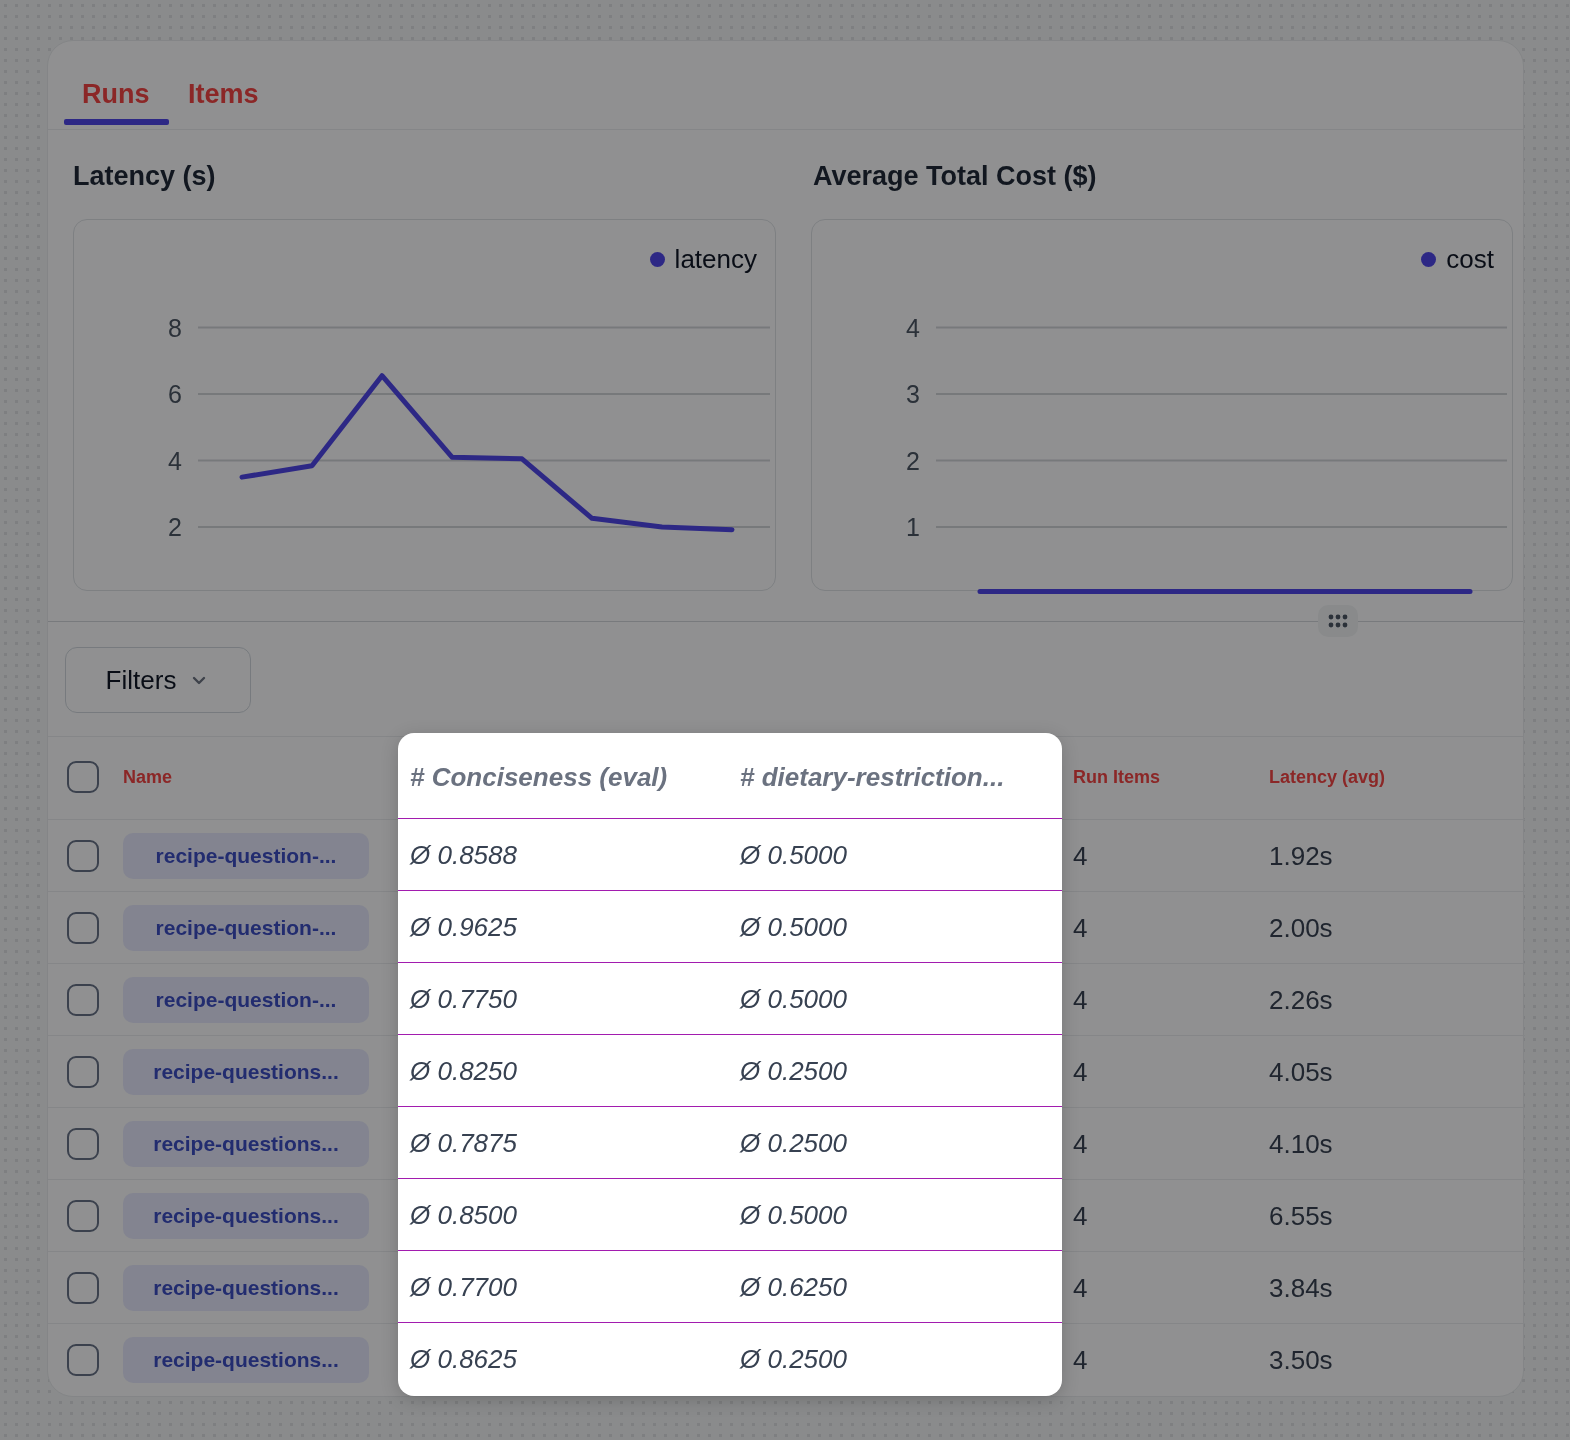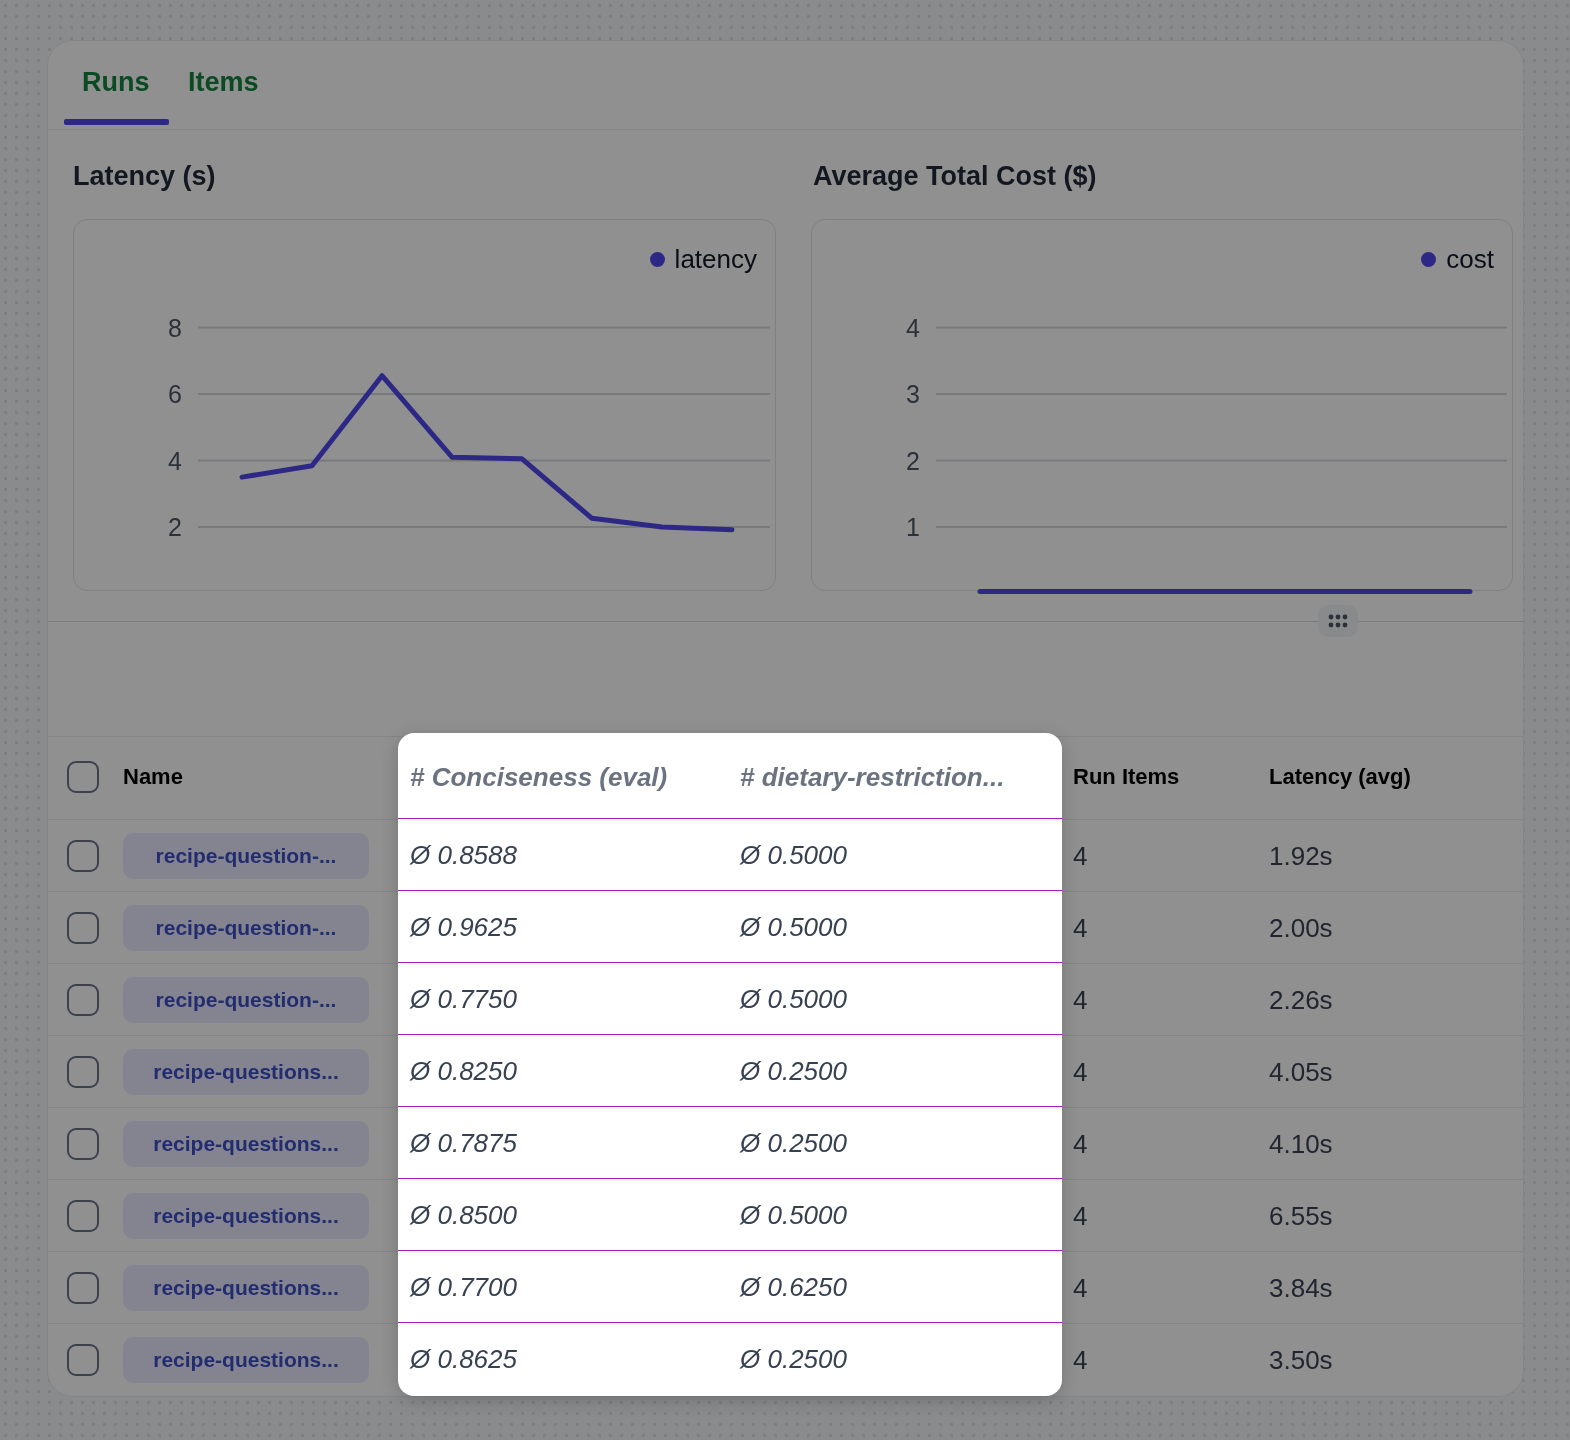--- a/index.html
+++ b/index.html
@@ -8,21 +8,21 @@
     position:relative; width:1570px; height:1440px; overflow:hidden;
     background-color:#eef0f2;
     background-image: radial-gradient(#d9dbde 1.6px, transparent 1.6px);
     background-size: 11px 11px;
   }
   .card {
     position:absolute; left:47px; top:40px; width:1477px; height:1357px;
     background:#f8f9fa; border:1px solid #e3e5e8; border-radius:26px;
   }
   
-  .tab-label { position:absolute; top:26px; font-size:27px; font-weight:600; color:#15803d; cursor:pointer; }
+  .tab-label { position:absolute; top:38px; font-size:27px; font-weight:600; color:#ef4444; cursor:pointer; }
   .tab-runs { left:34px; }
   .tab-items { left:140px; }
   .tab-underline { position:absolute; left:16px; top:78px; width:105px; height:6px; background:var(--accent,#4f46e5); border-radius:2px; }
   .tabs-divider { position:absolute; left:0; top:88px; width:100%; height:1px; background:#e5e7eb; }
   
   .chart-title { position:absolute; top:120px; font-size:27px; font-weight:600; color:#1f2937; }
   .chart-title.latency { left:25px; }
   .chart-title.cost { left:765px; }
   .chart-box { position:absolute; top:178px; height:372px; border:1.5px solid #d9dce1; border-radius:14px; }
   .chart-box.latency { left:25px; width:703px; }
@@ -34,21 +34,21 @@
   .tick-label { position:absolute; left:12px; width:96px; height:32px; line-height:32px; text-align:right; font-size:25px; color:#4b5563; }
   
   .splitter-line { position:absolute; left:0; top:580px; width:100%; height:1px; background:#cfd3d8; }
   .drag-handle { position:absolute; left:1270px; top:564px; width:40px; height:32px; background:#eceef0; border-radius:10px; display:flex; align-items:center; justify-content:center; cursor:grab; }
   
   .filters-btn { position:absolute; left:17px; top:606px; width:186px; height:66px; border:1.5px solid #ced3da; border-radius:12px; display:flex; align-items:center; justify-content:center; gap:12px; cursor:pointer; background:transparent; }
   .filters-label { font-size:26px; font-weight:500; color:#111827; }
   
   .thead-border { position:absolute; left:0; top:695px; width:100%; height:1px; background:#e5e7eb; }
   .checkbox { width:32px; height:32px; border:2px solid #667085; border-radius:9px; background:transparent; cursor:pointer; }
-  .col-header { position:absolute; height:32px; line-height:32px; font-size:22px; font-weight:600; color:#000000; white-space:nowrap; }
+  .col-header { position:absolute; height:32px; line-height:32px; font-size:18px; font-weight:600; color:#ef4444; white-space:nowrap; }
   .hdr-checkbox { position:absolute; left:19px; top:720px; }
   .hdr-name { left:75px; top:720px; }
   .hdr-runitems { left:1025px; top:720px; }
   .hdr-latency { left:1221px; top:720px; }
   .table-row { position:absolute; left:0; width:1477px; height:72px; border-top:1px solid #e5e7eb; }
   .row-checkbox { position:absolute; left:19px; top:20px; }
   .badge { position:absolute; left:75px; top:13px; width:246px; height:46px; border-radius:10px;
     background:var(--badge-bg,#e2e4f8); color:var(--badge-text,#3b4cc0);
     font-size:21px; font-weight:600; display:flex; align-items:center; justify-content:center;
     white-space:nowrap; cursor:pointer; }
@@ -120,20 +120,26 @@
       <svg width="40" height="32" viewBox="0 0 40 32">
         <circle cx="13" cy="12" r="2.4" fill="#4b5563"></circle>
           <circle cx="20" cy="12" r="2.4" fill="#4b5563"></circle>
           <circle cx="27" cy="12" r="2.4" fill="#4b5563"></circle>
         <circle cx="13" cy="20" r="2.4" fill="#4b5563"></circle>
           <circle cx="20" cy="20" r="2.4" fill="#4b5563"></circle>
           <circle cx="27" cy="20" r="2.4" fill="#4b5563"></circle>
       </svg>
     </div>
 
+    <div class="filters-btn">
+      <span class="filters-label">Filters</span>
+      <svg width="22" height="22" viewBox="0 0 22 22">
+        <polyline points="6,9 11,14 16,9" fill="none" stroke="#6b7280" stroke-width="2.4" stroke-linecap="round" stroke-linejoin="round"></polyline>
+      </svg>
+    </div>
 
     <div class="thead-border"></div>
     <div class="hdr-checkbox checkbox"></div>
     <div class="col-header hdr-name">Name</div>
     <div class="col-header hdr-runitems">Run Items</div>
     <div class="col-header hdr-latency">Latency (avg)</div>
 
     <div id="table-rows">
         <div class="table-row" style="top: 778px;">
           <div class="checkbox row-checkbox"></div>

